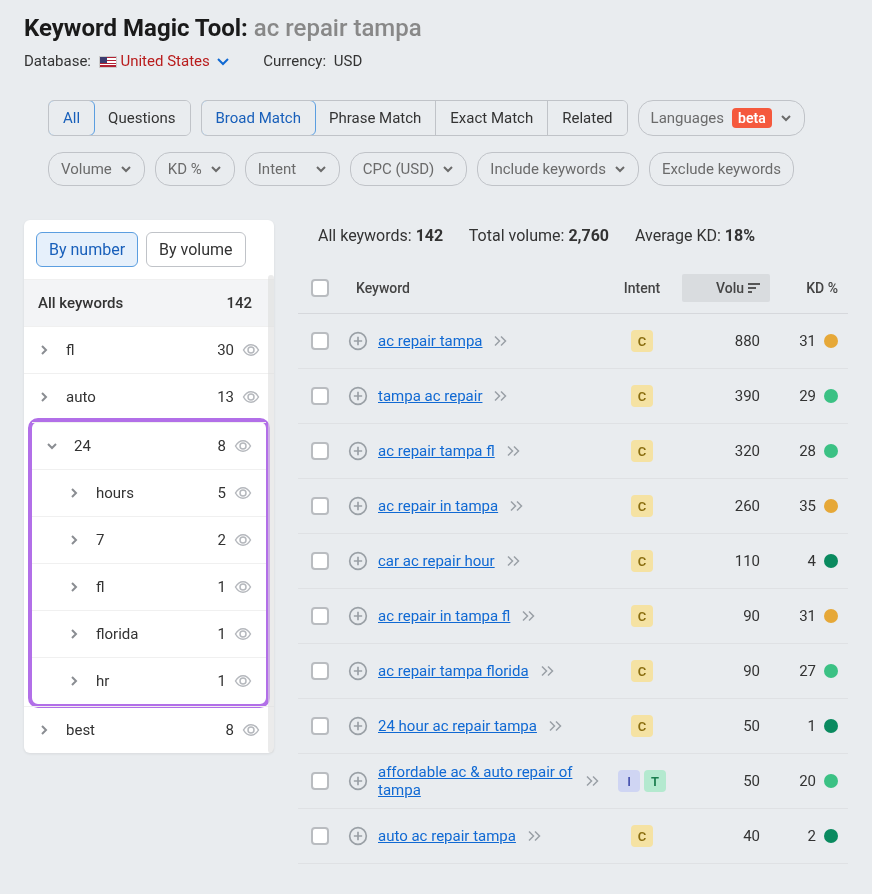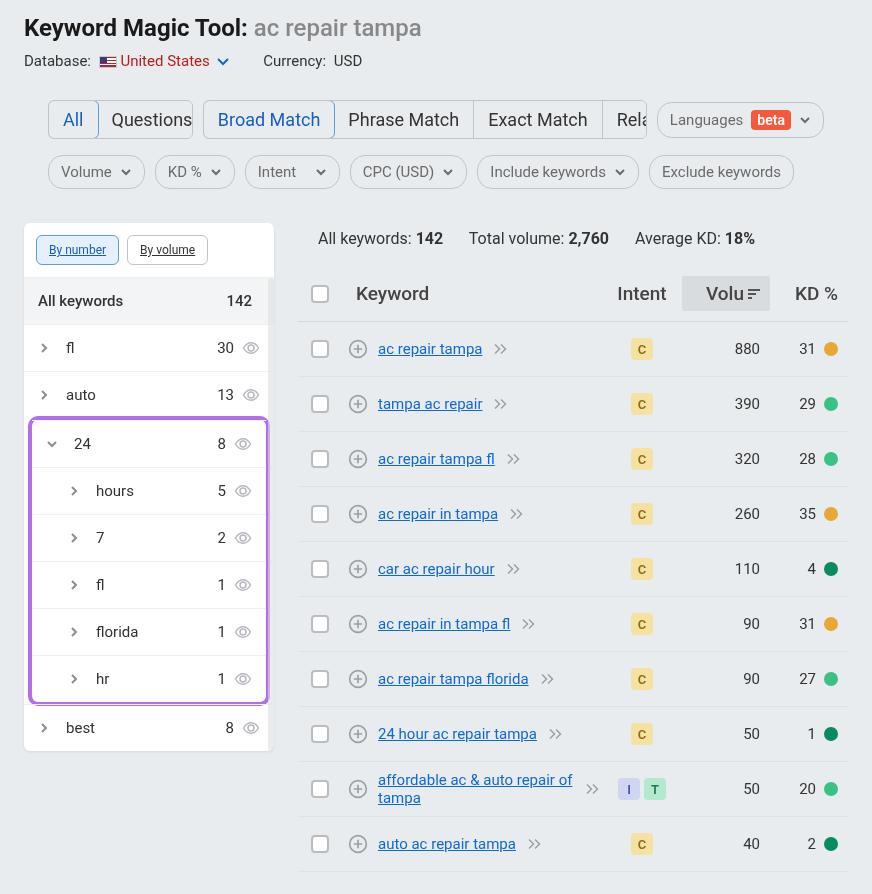--- a/index.html
+++ b/index.html
@@ -14,52 +14,52 @@
   .flag { display: inline-block; width: 18px; height: 12px; vertical-align: middle; position: relative; background: linear-gradient(to bottom, #b22234 0,#b22234 7.7%,#fff 7.7%,#fff 15.4%,#b22234 15.4%,#b22234 23.1%,#fff 23.1%,#fff 30.8%,#b22234 30.8%,#b22234 38.5%,#fff 38.5%,#fff 46.2%,#b22234 46.2%,#b22234 53.9%,#fff 53.9%,#fff 62%,#b22234 62%,#b22234 69.2%,#fff 69.2%,#fff 77%,#b22234 77%,#b22234 85%,#fff 85%,#fff 92%,#b22234 92%,#b22234 100%); border:1px solid #ccc;}
   .flag::before { content:""; position:absolute; left:0; top:0; width:45%; height:55%; background:#3c3b6e; }
   .lnk { color: #b91c1c; text-decoration: none; margin-top: 16px; }
   .meta-row .currency { margin-left: 30px; }
   .chev { margin-left: 4px; }
 
   .tabs-row, .filters-row { display: flex; gap: 10px; padding: 0 24px; align-items: center; }
   .tabs-row { margin-top: 30px; }
   .filters-row { margin-top: 16px; }
   .btngroup { display: inline-flex; border: 1px solid #c0c3c8; border-radius: 6px; overflow: hidden; background: #fff; }
-  .btngroup .tab { padding: 8px 14px; font-size: 18px; color: #333; border-right: 1px solid #c0c3c8; cursor: pointer; white-space: nowrap; }
+  .btngroup .tab { padding: 8px 14px; font-size: 15px; color: #333; border-right: 1px solid #c0c3c8; cursor: pointer; white-space: nowrap; }
   .btngroup .tab:last-child { border-right: none; }
   .btngroup.bg-grey { background: #e9ecef; }
   .btngroup.bg-grey .tab { background: #e9ecef; }
   .tab.active { background: #e6f0fb; color: #185fba; border: 1px solid #5b9ee0; border-radius: 6px; margin: -1px; position: relative; z-index: 1; }
   .dropdown { display: inline-flex; align-items: center; gap: 8px; padding: 7px 12px; border: 1px solid #c0c3c8; border-radius: 15px; background: #e9ecef; font-size: 15px; color: #6b6b6b; cursor: pointer; white-space: nowrap; }
   .beta { background: #f5593d; color: #fff; font-size: 14px; font-weight: 600; padding: 2px 6px; border-radius: 4px; }
   .caret { width: 12px; height: 12px; }
 
   .main { display: flex; gap: 24px; padding: 24px; align-items: flex-start; }
 
   .sidebar { width: 250px; background: #fff; border-radius: 6px; box-shadow: 0 1px 3px rgba(0,0,0,.08); position: relative; }
   .sb-tabs { display: flex; gap: 8px; padding: 12px 12px; }
-  .sb-tab { padding: 7px 12px; font-size: 12px; border: 1px solid #c0c3c8; border-radius: 6px; background: #fff; cursor: pointer; text-decoration: underline; }
+  .sb-tab { padding: 7px 12px; font-size: 16px; border: 1px solid #c0c3c8; border-radius: 6px; background: #fff; cursor: pointer; }
   .sb-tab.active { background: #e6f0fb; border-color: #5b9ee0; color: #185fba; }
   .sb-scroll { position: absolute; right: 0; top: 55px; bottom: 0; width: 6px; background: #ddd; border-radius: 3px; opacity: .6; }
   .sb-row { display: flex; align-items: center; padding: 14px 14px; font-size: 15px; border-top: 1px solid #f0f0f0; }
   .sb-row.head { background: #f3f4f6; font-weight: 500; }
   .sb-row .arrow { width: 14px; margin-right: 14px; color: #8a8d92; display: inline-flex; }
   .sb-row .term { flex: 1; }
   .sb-row .count { width: 30px; text-align: right; margin-right: 8px; }
   .sb-row .eye { color: #b5b8bd; }
   .sb-row.sub { padding-left: 36px; }
   .highlight-box { border: 4px solid #b26fe8; border-radius: 10px; margin: -2px 4px; }
 
   .results { flex: 1; min-width: 0; }
   .summary { font-size: 16px; color: #333; padding: 6px 0 18px 20px; }
   .summary b { font-weight: 700; }
   .summary span.sp { margin-right: 22px; }
   .table { width: 100%; }
   .thead, .trow { display: grid; grid-template-columns: 44px 1fr 80px 88px 78px; align-items: center; }
-  .thead { font-size: 19px; color: #444; font-weight: 500; padding: 10px 0; border-bottom: 1px solid #d6d8dc; }
+  .thead { font-size: 14px; color: #444; font-weight: 500; padding: 10px 0; border-bottom: 1px solid #d6d8dc; }
   .th { padding: 6px 8px; }
   .th.kw { padding-left: 14px; }
   .th.sort { background: #d9dcdf; border-radius: 2px; display: flex; align-items: center; justify-content: flex-end; gap: 4px; padding-right: 10px; }
   .th.kd { text-align: right; padding-right: 10px; }
   .trow { min-height: 55px; border-bottom: 1px solid #dfe1e4; font-size: 15px; }
   .cbwrap { display: flex; justify-content: center; }
   .cb { width: 18px; height: 18px; border: 2px solid #b9bcc0; border-radius: 4px; background: #fff; }
   .kwcell { display: flex; align-items: center; gap: 10px; padding: 8px 0 8px 6px; }
   .plus { width: 20px; height: 20px; color: #9aa0a6; flex-shrink: 0; }
   .kwlink { color: #1069d3; max-width: 220px; }

